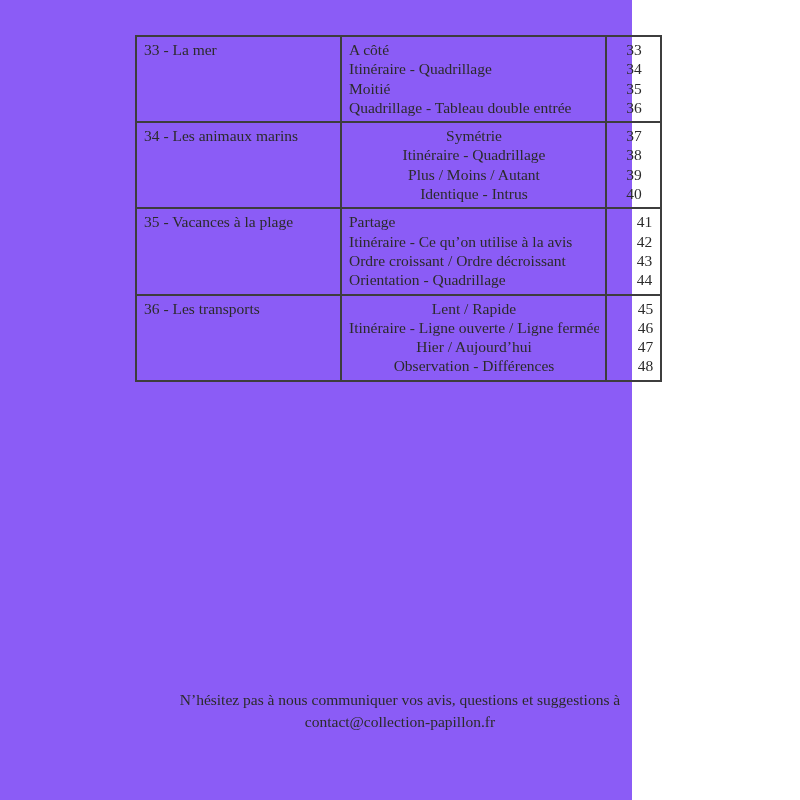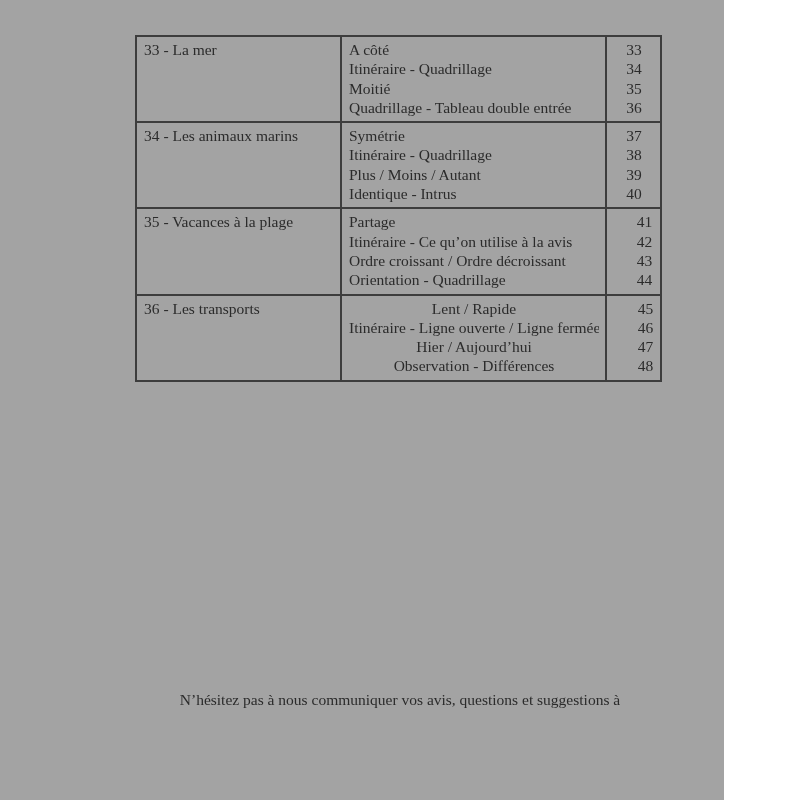--- a/index.html
+++ b/index.html
@@ -5,22 +5,22 @@
   * { margin: 0; padding: 0; box-sizing: border-box; }
   html, body {
     width: 800px; height: 800px;
     background: #ffffff;
     font-family: "Liberation Serif", "DejaVu Serif", serif;
     color: #2b2b2b;
     overflow: hidden;
   }
   .page {
     position: relative;
-    width: 724px; height: 800px;
-    background: #a3a3a3;
+    width: 632px; height: 800px;
+    background: #8b5cf6;
     font-family: Liberation Serif, serif;
   }
   table.toc {
     position: absolute;
     left: 135px; top: 35px;
     width: 525px;
     border-collapse: collapse;
     table-layout: fixed;
   }
   table.toc td {
@@ -60,21 +60,21 @@
           </td>
           <td class="col-pages" style="border-color: rgb(61, 61, 61); border-radius: 20px;">
             <div class="page-line">33</div>
             <div class="page-line">34</div>
             <div class="page-line">35</div>
             <div class="page-line">36</div>
           </td>
         </tr>
         <tr>
           <td class="col-title" style="border-color: rgb(61, 61, 61); border-radius: 25px;">34 - Les animaux marins</td>
-          <td class="col-items" style="border-color: rgb(61, 61, 61);">
+          <td class="col-items" style="border-color: rgb(61, 61, 61); text-align: center;">
             <div class="item-line">Symétrie</div>
             <div class="item-line">Itinéraire - Quadrillage</div>
             <div class="item-line">Plus / Moins / Autant</div>
             <div class="item-line">Identique - Intrus</div>
           </td>
           <td class="col-pages" style="border-color: rgb(61, 61, 61);">
             <div class="page-line">37</div>
             <div class="page-line">38</div>
             <div class="page-line">39</div>
             <div class="page-line">40</div>
@@ -108,15 +108,16 @@
             <div class="page-line">46</div>
             <div class="page-line">47</div>
             <div class="page-line">48</div>
           </td>
         </tr>
       </tbody>
   </table>
 
   <div class="footer">
     <div>N’hésitez pas à nous communiquer vos avis, questions et suggestions à</div>
+    <div>contact@collection-papillon.fr</div>
   </div>
 
 </div>
 
 </body></html>

